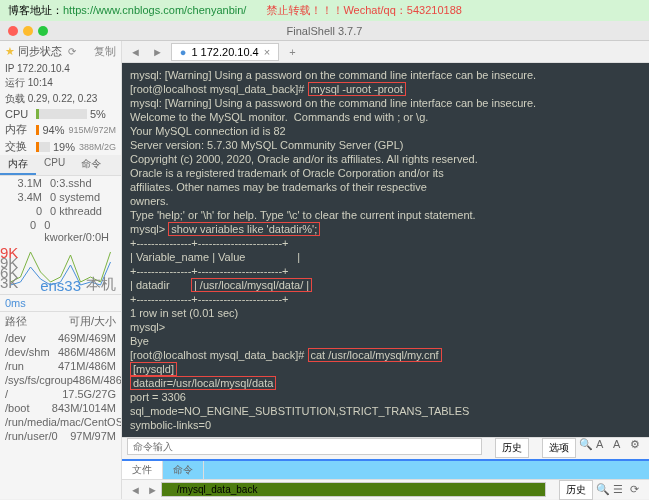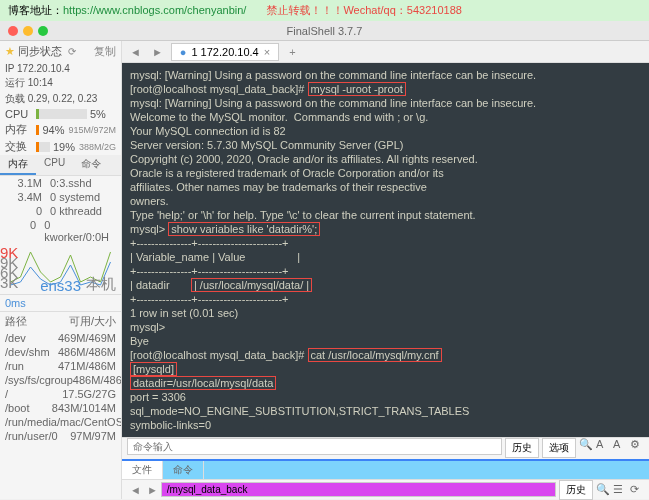--- a/index.html
+++ b/index.html
@@ -43,27 +43,27 @@
 .nav-arrow{color:#888;cursor:pointer;padding:0 3px}
 .file-tab{background:#fff;border:1px solid #ccc;padding:2px 8px;display:flex;align-items:center;gap:5px;font-size:10px}
 .bullet{color:#4a90d9}
 .close-x{color:#888;cursor:pointer}
 .plus{color:#888;cursor:pointer;padding:0 5px}
 .terminal{flex:1;background:#333c42;color:#ccc;padding:5px 8px;font-family:Menlo,monospace;font-size:10px;line-height:14px;overflow:auto;position:relative}
 .term-line{white-space:pre;color:#d0d0c0}
 .hl{border:1px solid #e94842;padding:0 2px;display:inline-block;line-height:12px}
 .input-bar{display:flex;align-items:flex-start;background:#f5f5f5;border-top:1px solid #ddd;height:22px;padding:0 5px}
 .cmd-input{flex:1;border:1px solid #ccc;padding:2px 5px;font-size:10px;color:#999;background:#fff}
-.btn-sm{padding:2px 6px;background:#fff;border:1px solid #ccc;margin-left:3px;font-size:10px;cursor:pointer}
+.btn-sm{padding:2px 6px;background:#fff;border:1px solid #ccc;margin-left:13px;font-size:10px;cursor:pointer}
 .icon-sm{width:14px;height:14px;margin-left:3px;color:#666;cursor:pointer}
 .bottom-tabs{display:flex;background:#7dd3fc;border-top:2px solid #3b82f6;height:20px}
 .bottom-tabs span{padding:2px 10px;font-size:10px;color:#666;border-right:1px solid #ddd;cursor:pointer}
 .bottom-tabs .active{background:#fff}
 .path-bar{display:flex;align-items:center;background:#f5f5f5;border-top:1px solid #ddd;height:20px;padding:0 5px}
-.path-input{flex:1;border:1px solid #ccc;padding:1px 5px;font-size:10px;background:#d946ef}
+.path-input{flex:1;border:1px solid #ccc;padding:1px 15px;font-size:10px;background:#4d7c0f}
 .sync-icon{color:#888;font-size:10px;padding:0 3px}
 </style>
 </head>
 <body>
 
 <div class="banner">
   <span><span>博客地址：</span><span class="banner-url">https://www.cnblogs.com/chenyanbin/</span></span>
   <span class="banner-warn">禁止转载！！！Wechat/qq：543210188</span>
 </div>
 

